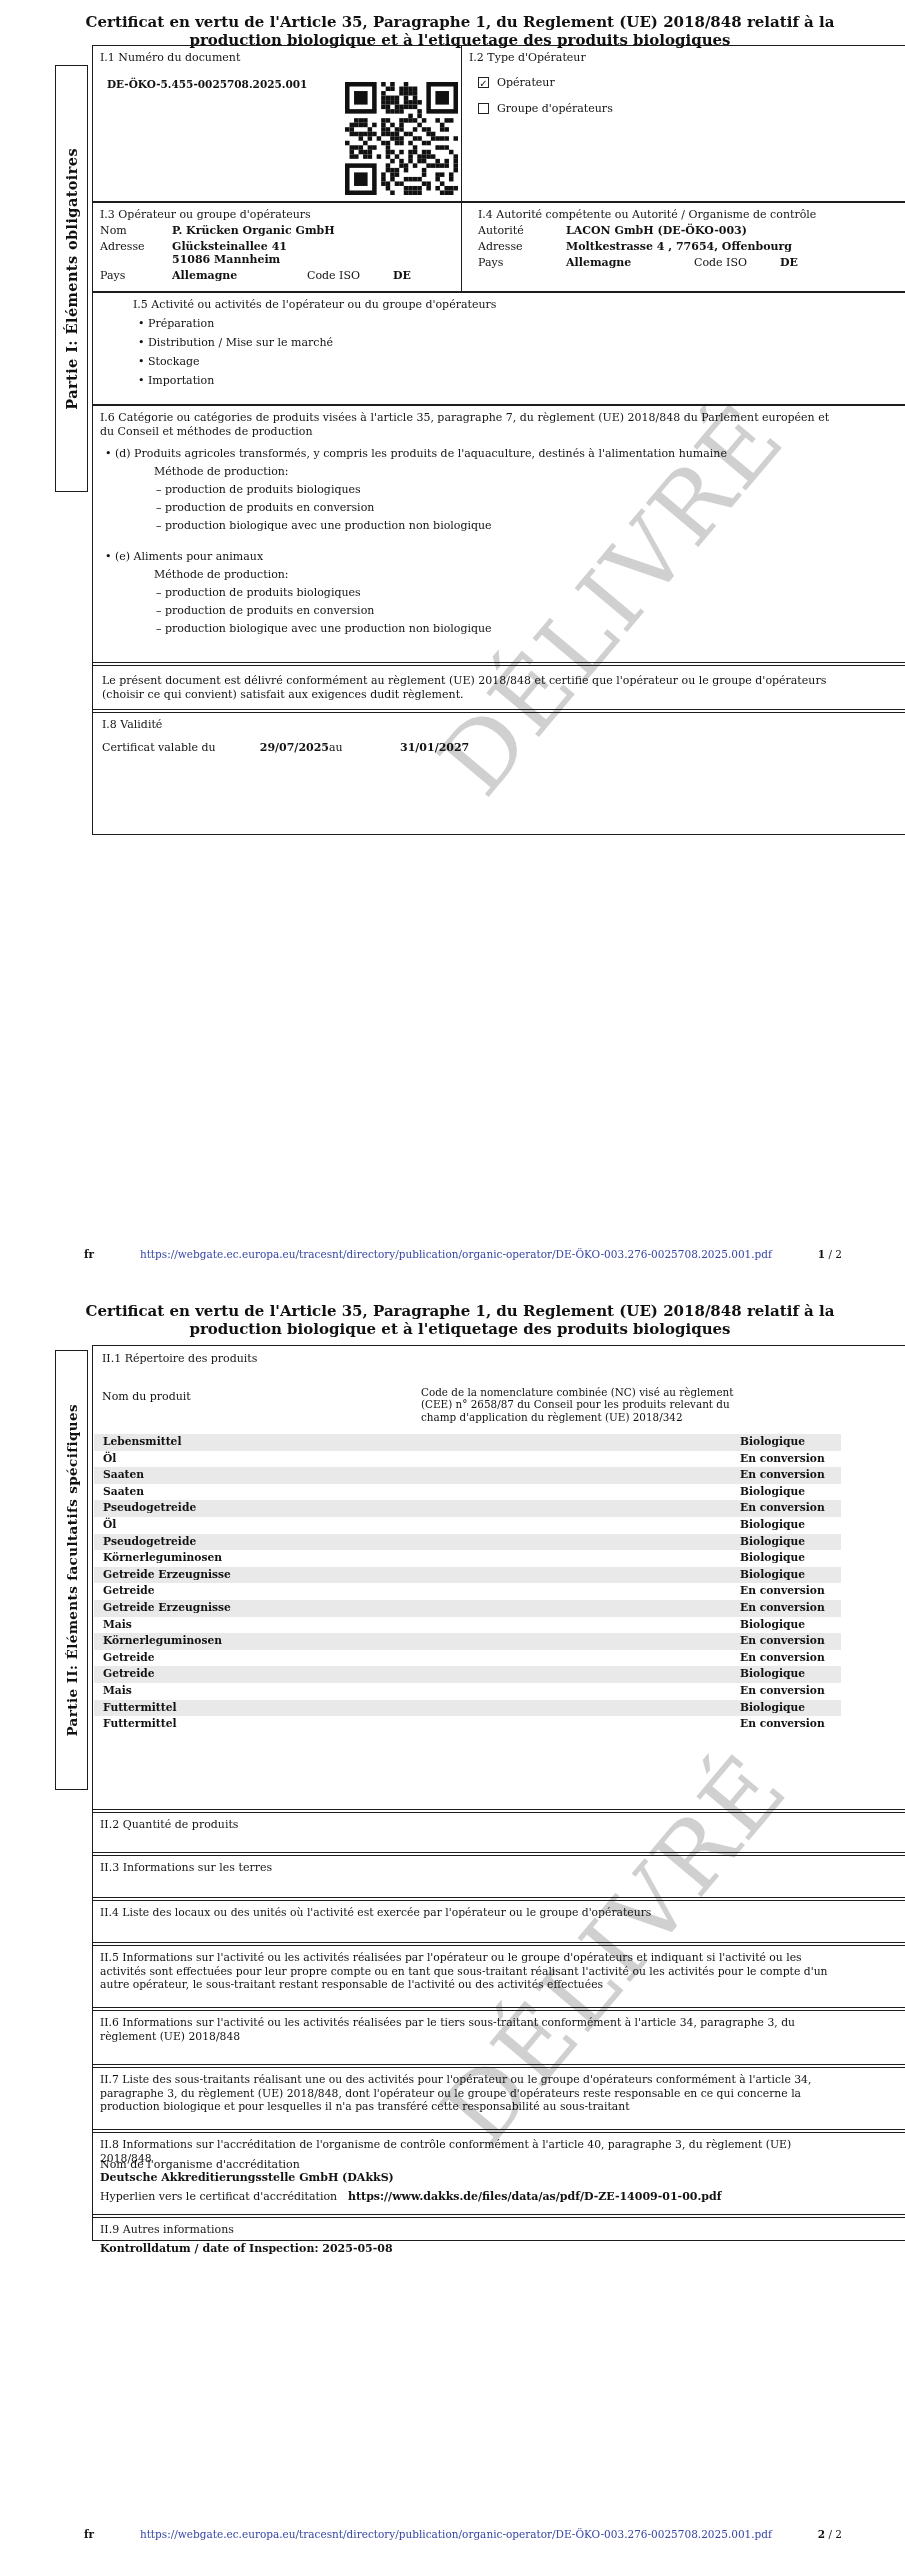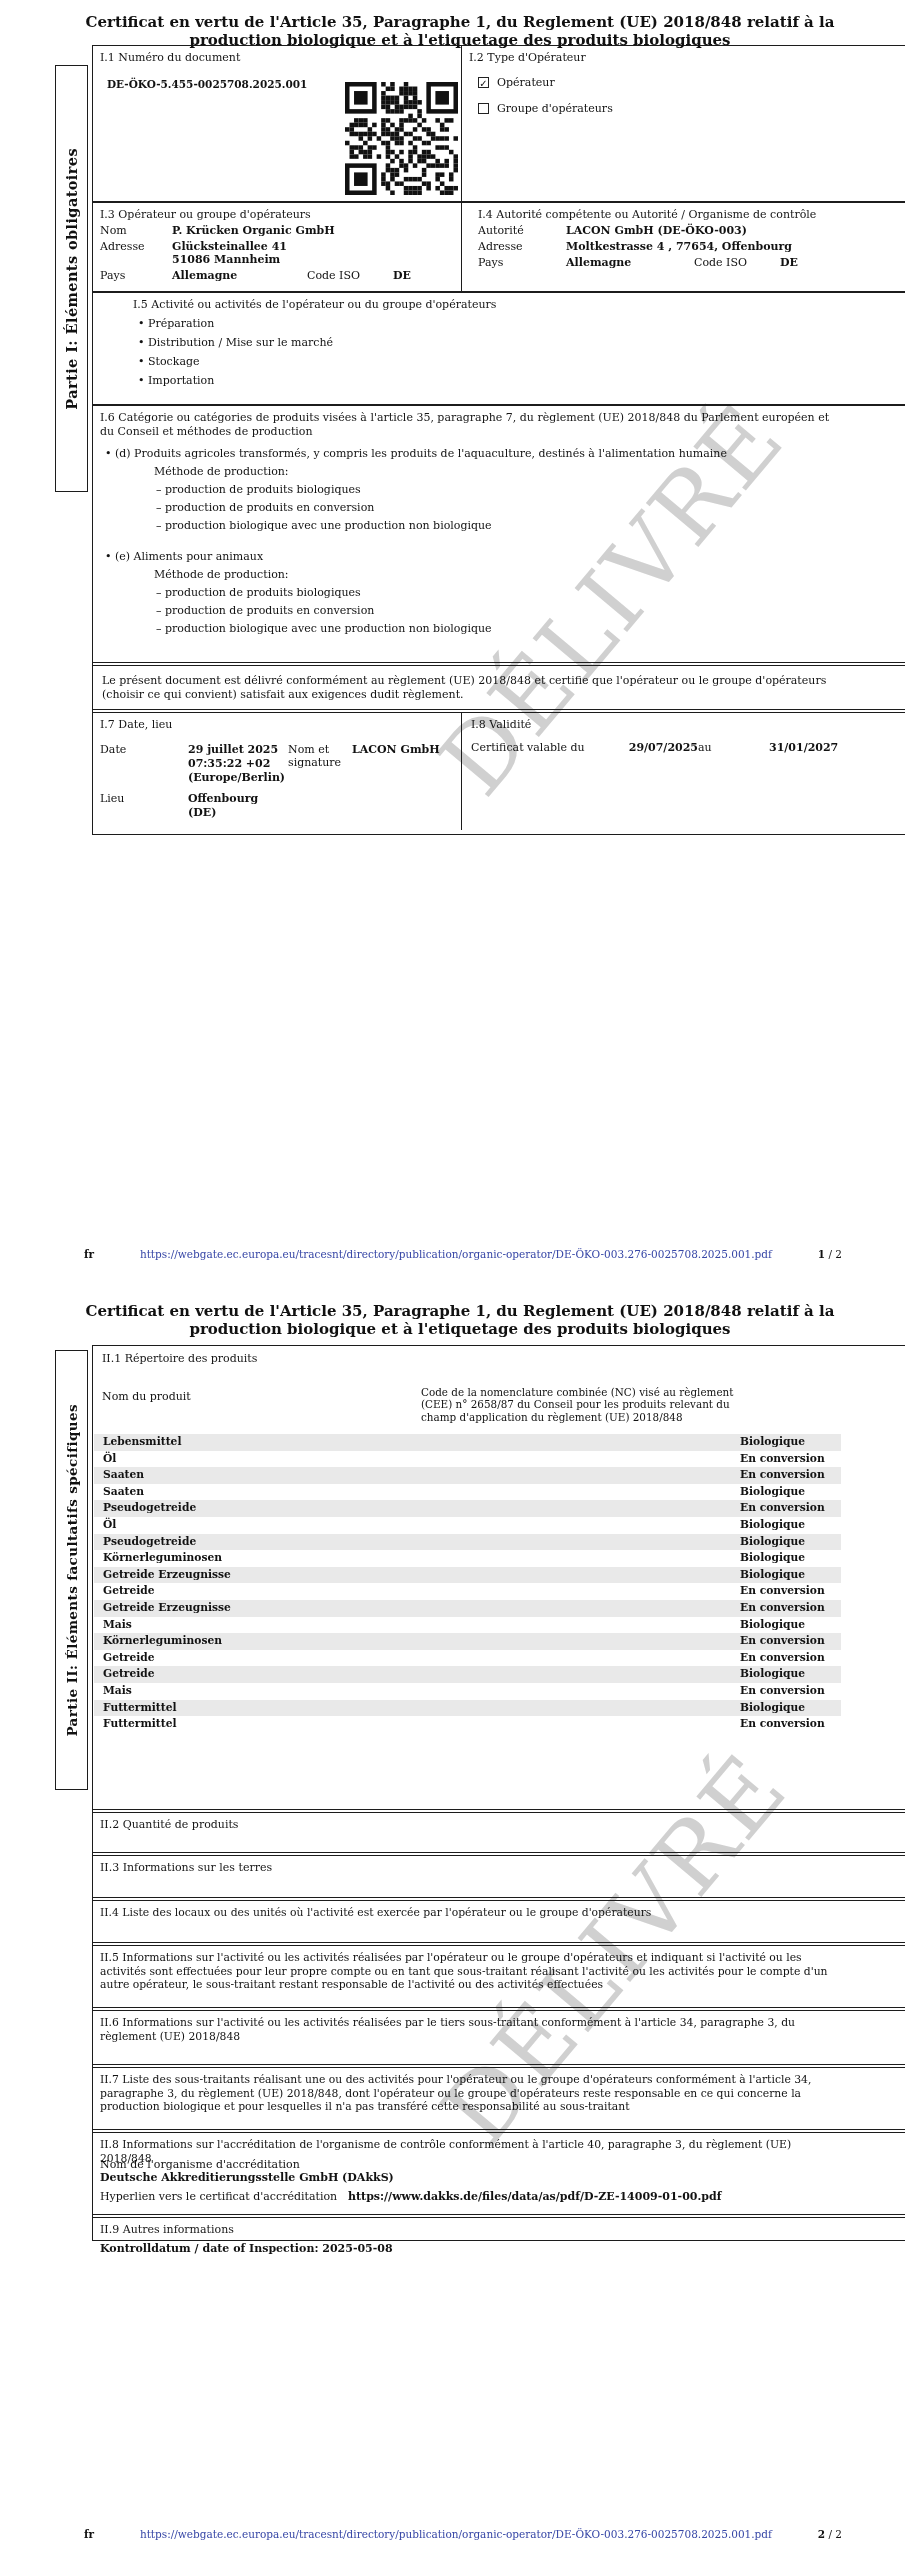--- a/index.html
+++ b/index.html
@@ -406,33 +406,20 @@
       <div class="dash">– production de produits biologiques</div>
       <div class="dash">– production de produits en conversion</div>
       <div class="dash">– production biologique avec une production non biologique</div>
     </div>
 
     <div class="sec btd" style="height:47px;">
       <div class="statement" style="max-width:735px;">Le présent document est délivré conformément au règlement (UE) 2018/848 et certifie que l'opérateur ou le groupe d'opérateurs (choisir ce qui convient) satisfait aux exigences dudit règlement.</div>
     </div>
 
     <div class="row btd" style="height:121px;">
-      <div class="cell l">
-        <div class="lbl">I.7 Date, lieu</div>
-        <div class="kv" style="margin-top:12px;">
-          <span class="k k7">Date</span>
-          <span class="v7">29 juillet 2025 07:35:22 +02 (Europe/Berlin)</span>
-          <span class="sigk">Nom et signature</span>
-          <span class="b">LACON GmbH</span>
-        </div>
-        <div class="kv" style="margin-top:8px;">
-          <span class="k k7">Lieu</span>
-          <span class="v7">Offenbourg (DE)</span>
-        </div>
-      </div>
       <div class="cell" style="padding-left:9px;">
         <div class="lbl">I.8 Validité</div>
         <div class="kv" style="margin-top:10px;">
           <span class="v8a">Certificat valable du</span>
           <span class="v8b">29/07/2025</span>
           <span class="v8c">au</span>
           <span class="b">31/01/2027</span>
         </div>
       </div>
     </div>
@@ -452,21 +439,21 @@
 
   <div class="side-tab" style="top:55px;height:440px;">
     <span style="font-size:13.5px;">Partie II: Éléments facultatifs spécifiques</span>
   </div>
 
   <div class="frame" style="top:50px;height:896px;">
 
     <div class="sec s21" style="height:415px;">
       <div class="lbl">II.1 Répertoire des produits</div>
       <div class="col1h">Nom du produit</div>
-      <div class="col2h">Code de la nomenclature combinée (NC) visé au règlement (CEE) n° 2658/87 du Conseil  pour les produits relevant du champ d'application du règlement (UE) 2018/848</div>
+      <div class="col2h">Code de la nomenclature combinée (NC) visé au règlement (CEE) n° 2658/87 du Conseil  pour les produits relevant du champ d'application du règlement (UE) 2018/342</div>
       <div class="plist">
         <div class="prow">
             <span class="pname">Lebensmittel</span>
             <span class="pstatus">Biologique</span>
           </div>
         <div class="prow">
             <span class="pname">Öl</span>
             <span class="pstatus">En conversion</span>
           </div>
         <div class="prow">

